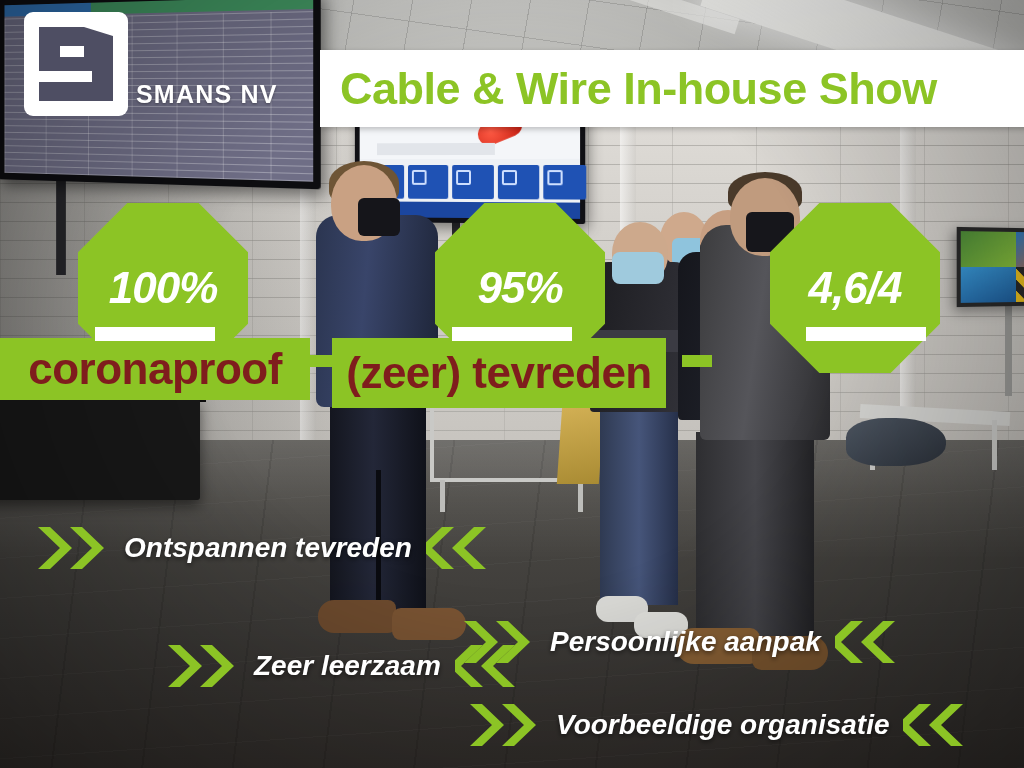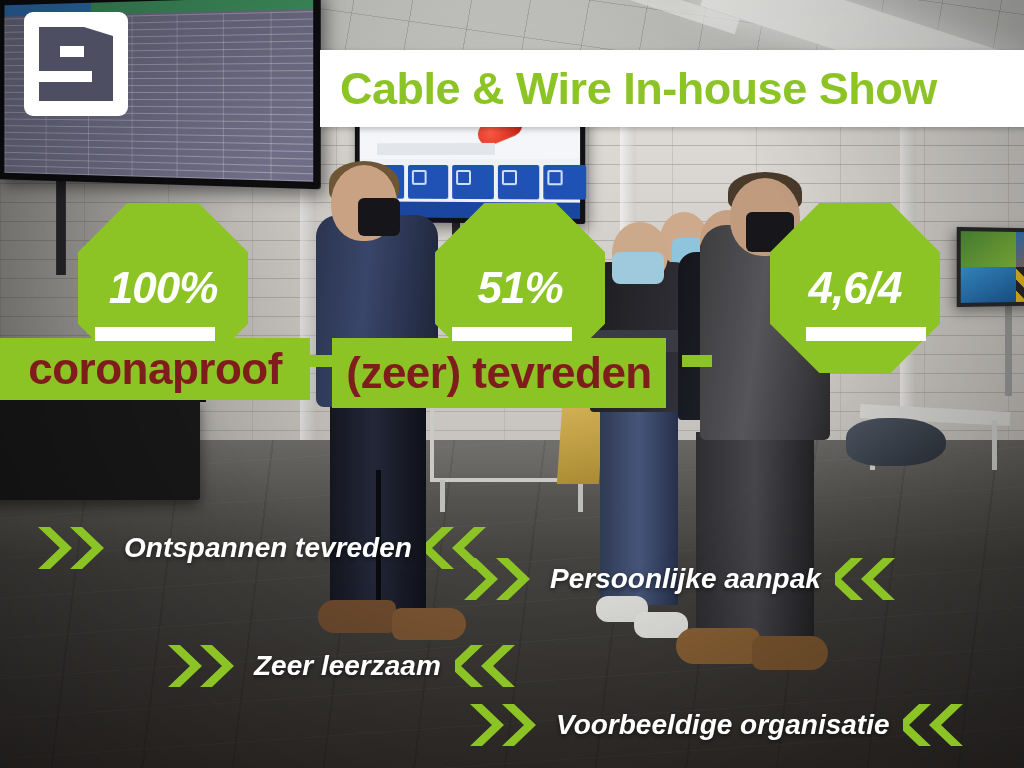--- a/index.html
+++ b/index.html
@@ -292,35 +292,36 @@
     <div class="vig"></div>
   </div>
 
   <div class="logo">
     <svg viewBox="0 0 104 104" width="104" height="104" aria-hidden="true">
       <rect x="0" y="0" width="104" height="104" rx="9" fill="#ffffff"></rect>
       <path d="M15 15 H60 V34 H36 V45 H89 V89 H15 V70 H68 V59 H15 Z" fill="#4e4e63"></path>
       <path d="M60 15 L89 24 V45 H60 Z" fill="#4e4e63"></path>
     </svg>
   </div>
+  <div class="brand">SMANS NV</div>
 
   <div class="titlebar">
     <span>Cable &amp; Wire In-house Show</span>
   </div>
 
   <div class="oct" style="left:78px;top:203px">
     <b>100%</b>
   </div>
   <div class="band" style="left:0px;top:338px;width:310px;height:62px">
     <span>coronaproof</span>
   </div>
   <div class="wbar" style="left:95px;top:327px;width:120px"></div>
 
   <div class="oct" style="left:435px;top:203px">
-    <b>51%</b>
+    <b>95%</b>
   </div>
   <div class="band" style="left:332px;top:338px;width:334px;height:70px">
     <span>(zeer) tevreden</span>
   </div>
   <div class="wbar" style="left:452px;top:327px;width:120px"></div>
 
   <div class="oct" style="left:770px;top:203px">
     <b>4,6/4</b>
   </div>
   <div class="wbar" style="left:806px;top:327px;width:120px"></div>
@@ -333,21 +334,21 @@
       <path d="M0 0 L22 21 L0 42 L12 42 L34 21 L12 0 Z" fill="#8CC425"></path>
       <path d="M32 0 L54 21 L32 42 L44 42 L66 21 L44 0 Z" fill="#8CC425"></path>
     </svg>
     <span class="txt">Ontspannen tevreden</span>
     <svg class="cv" width="62" height="42" viewBox="0 0 62 42">
       <path d="M28 0 L6 21 L28 42 L16 42 L-6 21 L16 0 Z" fill="#8CC425"></path>
       <path d="M60 0 L38 21 L60 42 L48 42 L26 21 L48 0 Z" fill="#8CC425"></path>
     </svg>
   </div>
 
-  <div class="chevrow" style="left:464px;top:558px">
+  <div class="chevrow" style="left:464px;top:621px">
     <svg class="cv" width="72" height="42" viewBox="0 0 72 42">
       <path d="M0 0 L22 21 L0 42 L12 42 L34 21 L12 0 Z" fill="#8CC425"></path>
       <path d="M32 0 L54 21 L32 42 L44 42 L66 21 L44 0 Z" fill="#8CC425"></path>
     </svg>
     <span class="txt">Persoonlijke aanpak</span>
     <svg class="cv" width="62" height="42" viewBox="0 0 62 42">
       <path d="M28 0 L6 21 L28 42 L16 42 L-6 21 L16 0 Z" fill="#8CC425"></path>
       <path d="M60 0 L38 21 L60 42 L48 42 L26 21 L48 0 Z" fill="#8CC425"></path>
     </svg>
   </div>

